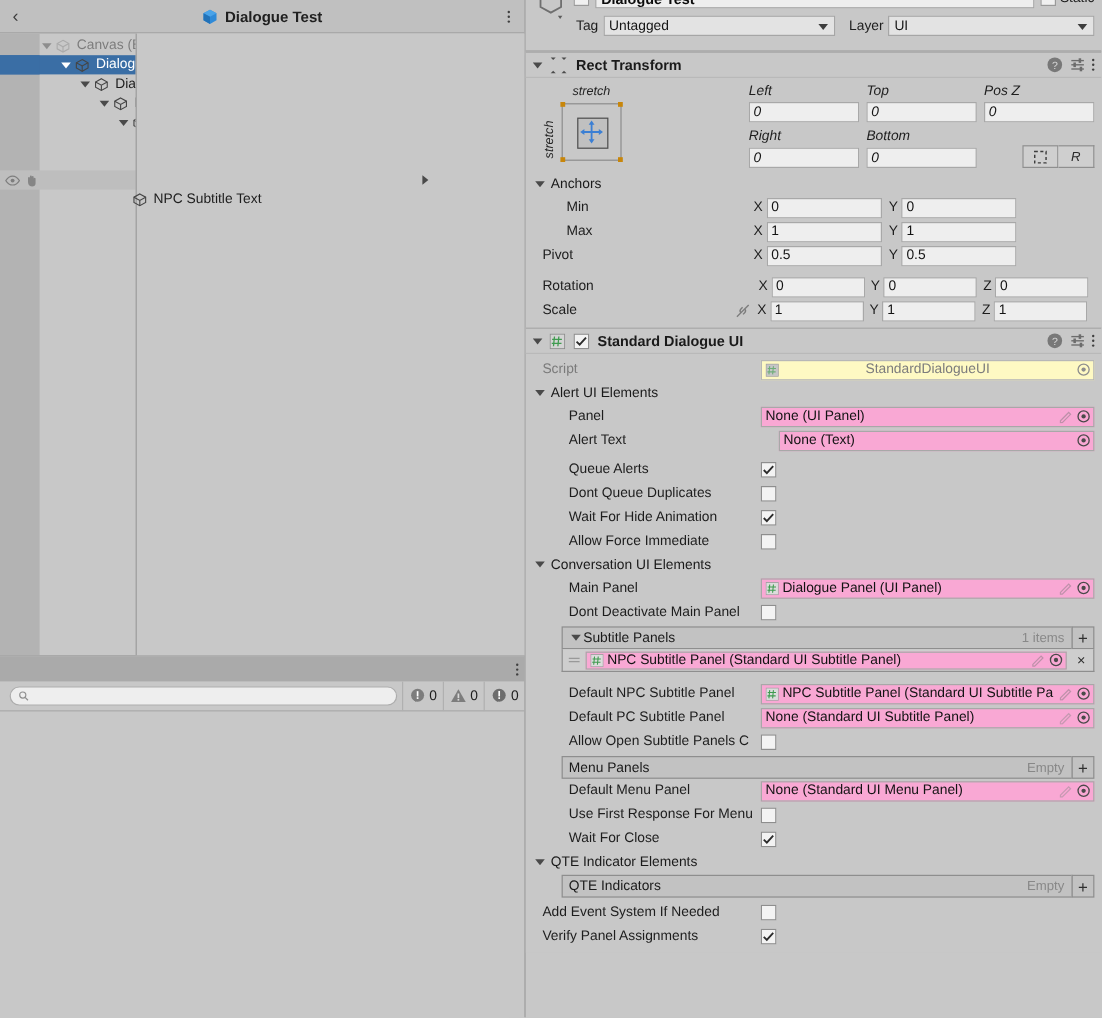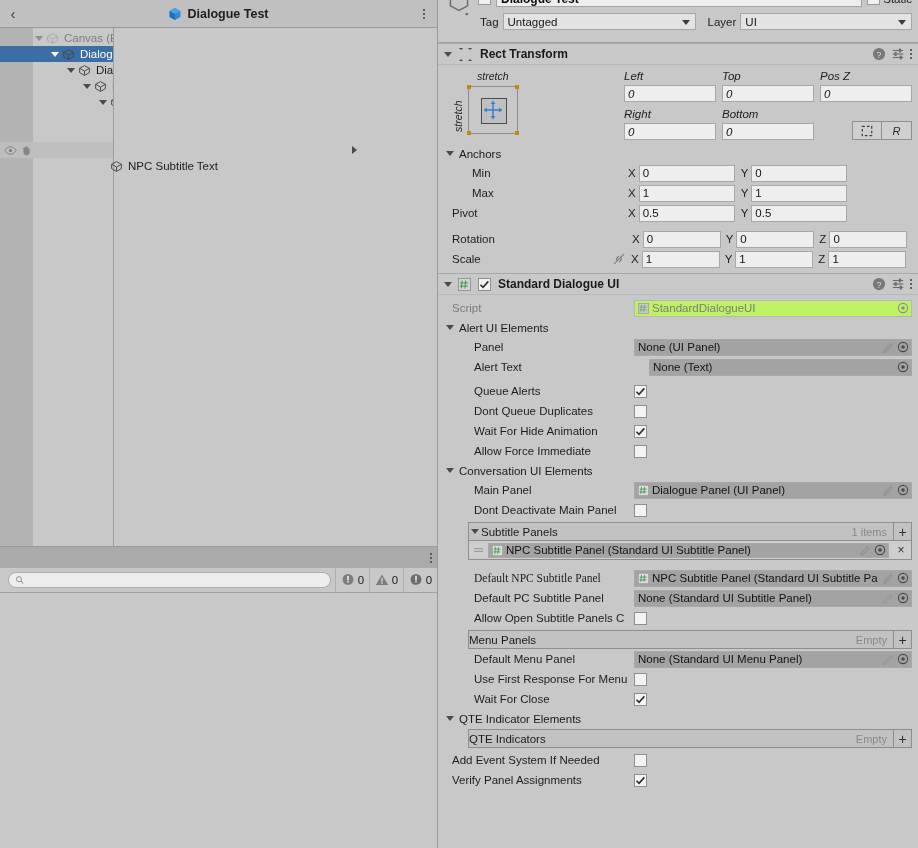--- a/index.html
+++ b/index.html
@@ -114,45 +114,45 @@
 
   .comp-body{padding:3px 6px 4px 6px;box-sizing:border-box;}
   .frow{display:flex;align-items:center;height:20px;position:relative;}
   .flabel{font-size:11.5px;color:#1d1d1d;white-space:nowrap;overflow:hidden;}
   .flabel.disabled{color:#7b7b7b;}
   .field{
     height:17px;background:#eeeeee;border:1px solid #a8a8a8;box-sizing:border-box;
     display:flex;align-items:center;padding:0 3px;font-size:11.5px;color:#131313;min-width:0;
   }
   .obj-field{
-    height:17px;background:#a3a3a3;border:1px solid #a8a8a8;box-sizing:border-box;
+    height:17px;background:#f9a8d4;border:1px solid #a8a8a8;box-sizing:border-box;
     display:flex;align-items:center;gap:3px;padding:0 2px 0 3px;font-size:11.5px;color:#131313;
     position:relative;overflow:hidden;
   }
-  .obj-field.ro{background:#bef264;color:#7d7d7d;border-color:#b7b7b7;}
+  .obj-field.ro{background:#fef9c3;color:#7d7d7d;border-color:#b7b7b7;text-align:center;}
   .obj-field .txt{flex:1;white-space:nowrap;overflow:hidden;text-overflow:clip;}
   .obj-field .pencil{width:12px;height:12px;opacity:.45;flex:0 0 auto;}
   .obj-field .target{width:12px;height:12px;flex:0 0 auto;}
   .axis{font-size:11.5px;color:#1d1d1d;margin-right:3px;}
   .foldout{display:flex;align-items:center;gap:3px;height:19px;font-size:11.5px;color:#1a1a1a;}
   .foldout .tri{width:12px;}
 
   .anchor-preset{
     width:48px;height:46px;border:1px solid #8d8d8d;background:#c8c8c8;position:relative;
   }
   .anchor-preset .inner{position:absolute;left:12px;top:11px;width:24px;height:24px;border:1px solid #4d4d4d;background:#c0c0c0;}
   .corner{position:absolute;width:4px;height:4px;background:#c8860a;}
   .vert-stretch{
     writing-mode:vertical-rl;transform:rotate(180deg);
     font-size:10.5px;color:#242424;
   }
 
   .list-header{
     height:19px;background:#c2c2c2;border:1px solid #8e8e8e;box-sizing:border-box;
-    display:flex;align-items:center;font-size:11.5px;color:#1a1a1a;
+    display:flex;align-items:center;padding-left:5px;font-size:11.5px;color:#1a1a1a;
   }
   .list-header .cnt{margin-left:auto;color:#888;font-size:11px;padding-right:6px;}
   .plus-btn{
     width:19px;height:19px;background:#c2c2c2;border:1px solid #8e8e8e;box-sizing:border-box;
     display:flex;align-items:center;justify-content:center;font-size:14px;color:#2f2f2f;line-height:1;
     margin-left:-1px;
   }
   .list-item{
     height:19px;background:#cecece;border:1px solid #8e8e8e;border-top:none;box-sizing:border-box;
     display:flex;align-items:center;padding:0 2px 0 4px;gap:4px;
@@ -759,21 +759,21 @@
                   <circle cx="7" cy="7" r="2.1" fill="#4a4a4a"></circle>
                 </svg>
             </div>
             <span class="x-btn">
               <span>×</span>
             </span>
           </div>
         </div>
 
         <div class="frow">
-          <div class="flabel" style="width:190px;padding-left:30px;box-sizing:border-box;font-family:Liberation Serif, serif;">Default NPC Subtitle Panel</div>
+          <div class="flabel" style="width:190px;padding-left:30px;box-sizing:border-box;">Default NPC Subtitle Panel</div>
           <div class="obj-field" style="flex:1;justify-content:space-between;">
             <svg width="11" height="11" viewBox="0 0 16 16">
               <rect x="0.5" y="0.5" width="15" height="15" fill="#dcdcdc" stroke="#9c9c9c"></rect>
               <g stroke="#3f9b4f" stroke-width="1.3">
                   <line x1="5" y1="3" x2="4" y2="13"></line>
                   <line x1="9.5" y1="3" x2="8.5" y2="13"></line>
                   <line x1="2.6" y1="6" x2="12.6" y2="6"></line>
                   <line x1="2.2" y1="10" x2="12.2" y2="10"></line>
                 </g>
             </svg>

